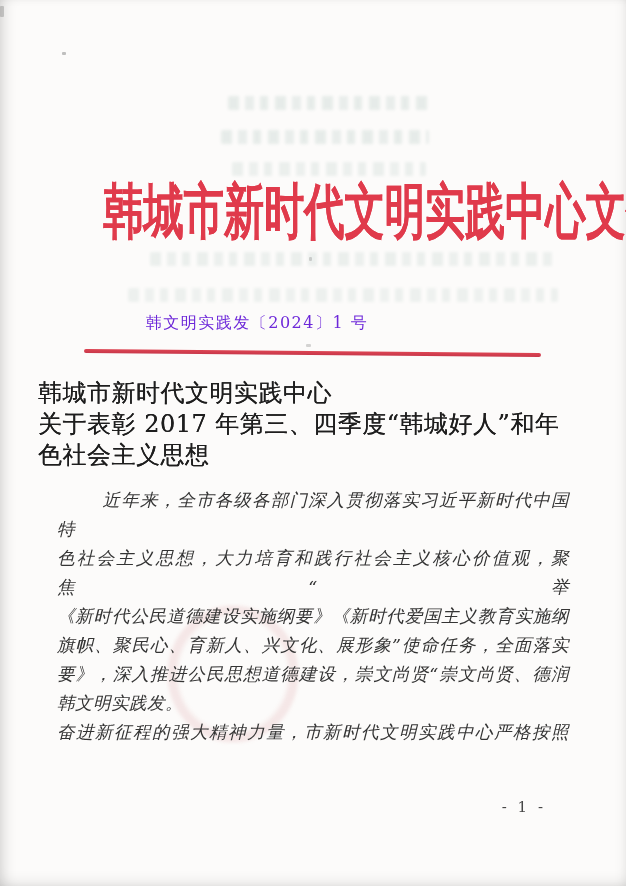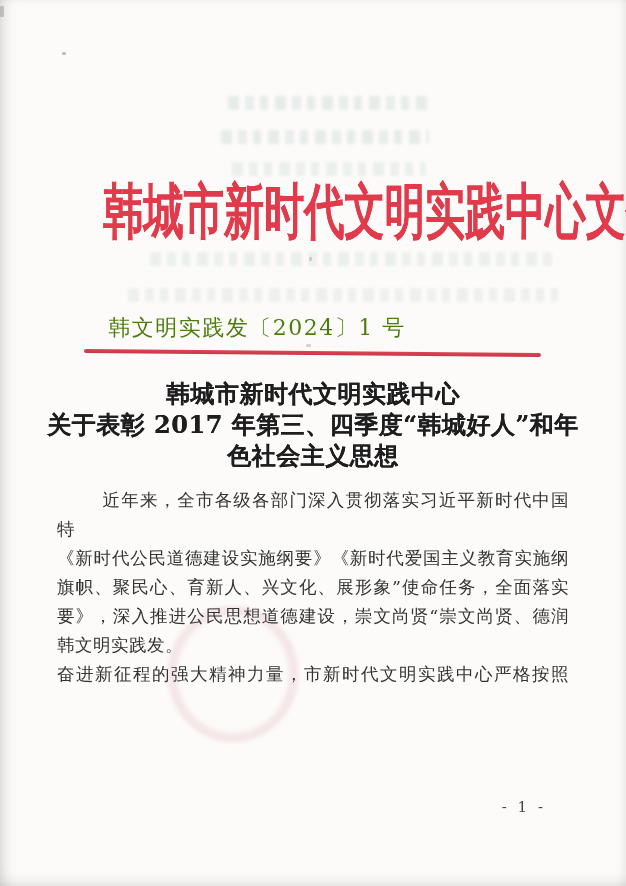--- a/index.html
+++ b/index.html
@@ -43,40 +43,41 @@
     text-align:center;white-space:nowrap;
     color:var(--red);
     font-weight:700;font-size:60px;line-height:74px;
     transform:scaleX(.67);transform-origin:50% 50%;
     letter-spacing:0px;
     text-shadow:0 0 .5px var(--red);
   }
   .doc-number{
     position:absolute;top:313px;left:0;width:514px;
     text-align:center;
-    font-size:22px;letter-spacing:1.5px;color:#4d7c0f;
+    font-size:16px;letter-spacing:1.5px;color:#6d28d9;
   }
   .red-rule{
     position:absolute;top:351px;left:84px;width:457px;height:3.5px;
     background:linear-gradient(180deg,#dd4553,var(--rule-red));
     transform:rotate(.5deg);border-radius:2px;
   }
   .doc-title{
     position:absolute;top:378px;left:38px;width:550px;
-    text-align:center;font-weight:700;color:#1e1e1e;
+    font-weight:400;color:#1e1e1e;
     font-size:24px;line-height:31px;letter-spacing:.5px;
     text-shadow:0 0 .4px #1e1e1e;
   }
   .body-text{
     position:absolute;top:486px;left:57px;width:512px;
     font-size:17.5px;line-height:29px;color:#343434;
   }
   .bline{
     text-align:justify;text-align-last:justify;
     letter-spacing:.5px;
+    font-style:italic;
   }
   .bline.indent{text-indent:2.6em;}
   .bline.parend{text-align-last:left;}
   .pageno{
     position:absolute;top:798px;right:80px;
     font-size:15px;letter-spacing:3px;color:#474747;
     font-family:"DejaVu Serif","Liberation Serif",serif;
   }
 </style>
 </head>
@@ -102,20 +103,21 @@
   <div class="red-rule"></div>
 
   <div class="doc-title">
     <div>韩城市新时代文明实践中心</div>
     <div>关于表彰 2017 年第三、四季度“韩城好人”和年</div>
     <div>色社会主义思想</div>
   </div>
 
   <div class="body-text">
     <div class="bline indent">近年来，全市各级各部门深入贯彻落实习近平新时代中国特</div>
+    <div class="bline">色社会主义思想，大力培育和践行社会主义核心价值观，聚焦“举</div>
     <div class="bline">《新时代公民道德建设实施纲要》《新时代爱国主义教育实施纲</div>
     <div class="bline">旗帜、聚民心、育新人、兴文化、展形象”使命任务，全面落实</div>
     <div class="bline">要》，深入推进公民思想道德建设，崇文尚贤“崇文尚贤、德润</div>
     <div class="bline parend">韩文明实践发。</div>
     <div class="bline">奋进新征程的强大精神力量，市新时代文明实践中心严格按照</div>
   </div>
 
   <div class="pageno">- 1 -</div>
 
 </div>

